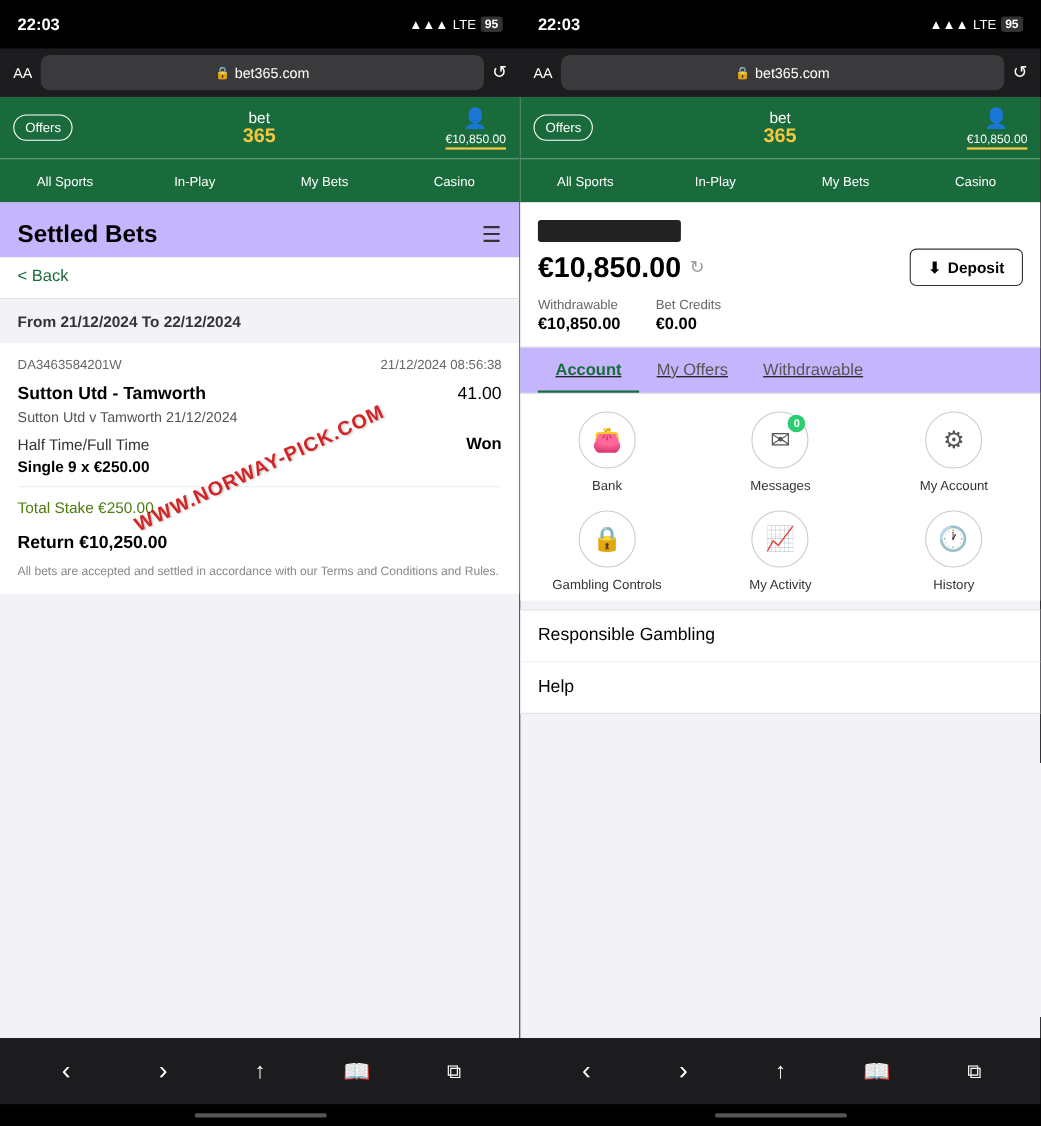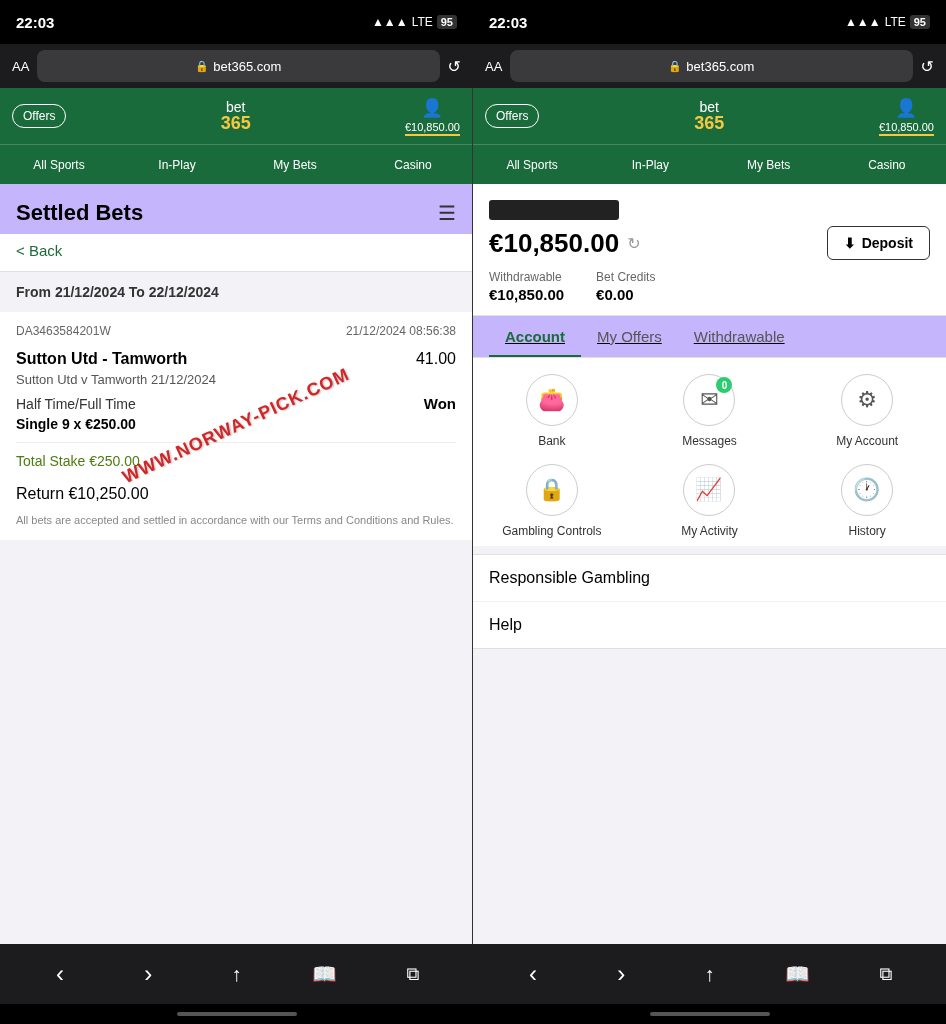--- a/index.html
+++ b/index.html
@@ -256,21 +256,21 @@
     }
     .bet-type { font-size: 14px; color: #333; }
     .bet-won {
       font-size: 15px;
       font-weight: 700;
       color: #000;
     }
     .bet-single { font-size: 14px; font-weight: 700; color: #000; }
     .bet-divider { border: none; border-top: 1px solid #eee; margin: 10px 0; }
     .stake-row { font-size: 14px; color: #4d7c0f; margin-bottom: 16px; }
-    .return-row { font-size: 16px; font-weight: 400; color: #000; margin-bottom: 10px; }
+    .return-row { font-size: 16px; font-weight: 700; color: #000; margin-bottom: 10px; }
     .terms-text { font-size: 11px; color: #888; line-height: 1.4; }
 
     
     .watermark {
       position: absolute;
       top: 50%;
       left: 50%;
       transform: translate(-50%, -50%) rotate(-25deg);
       color: #cc0000;
       font-size: 18px;

